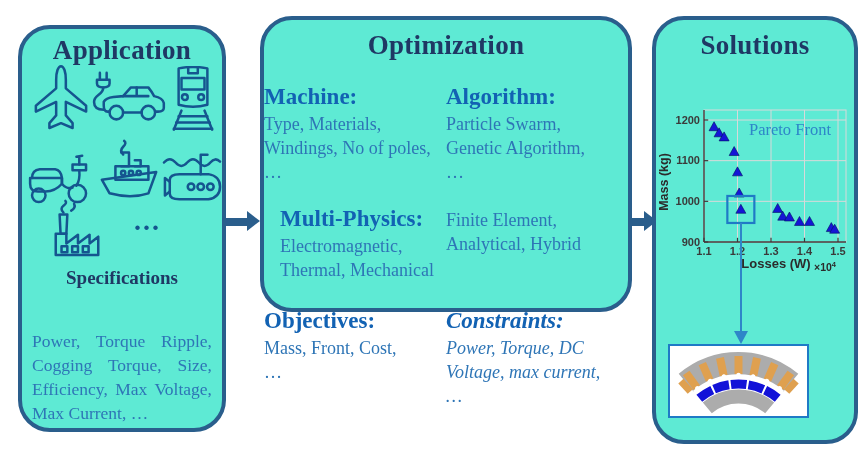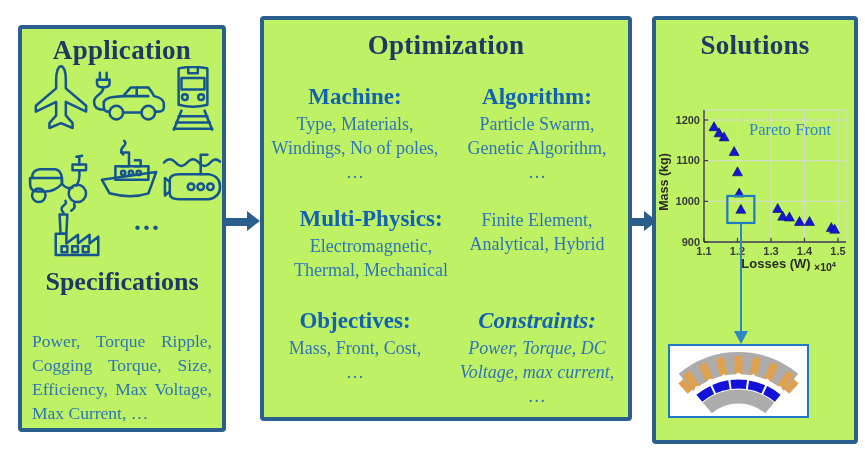--- a/index.html
+++ b/index.html
@@ -1,48 +1,48 @@
 <!DOCTYPE html>
 <html><head>
 <meta charset="utf-8">
 <style>
   html,body{margin:0;padding:0;}
   body{
     width:865px;height:453px;position:relative;background:#ffffff;
     font-family:"Liberation Serif",serif;overflow:hidden;
   }
   .panel{
-    position:absolute;background:#bef264;border:4px solid #2A5E8C;border-radius:4px;
+    position:absolute;background:#5eead4;border:4px solid #2A5E8C;border-radius:32px;
     box-sizing:border-box;
   }
   #panel-application{left:18px;top:25px;width:208px;height:407px;}
-  #panel-optimization{left:260px;top:16px;width:372px;height:405px;}
+  #panel-optimization{left:260px;top:16px;width:372px;height:296px;}
   #panel-solutions{left:652px;top:16px;width:206px;height:428px;}
   .panel-title{
     text-align:center;font-weight:bold;font-size:27px;color:#1F3864;
     margin-top:6px;letter-spacing:.3px;
   }
   .icon{position:absolute;}
   .icon svg{width:100%;height:100%;display:block;}
   .icon path,.icon circle,.icon rect,.icon line,.icon polyline{
     fill:none;stroke:#15558F;stroke-width:2.6;stroke-linecap:round;stroke-linejoin:round;
   }
   #app-ellipsis{
     position:absolute;left:112px;top:176px;font-weight:bold;font-size:28px;color:#15558F;
     letter-spacing:2px;
   }
   #spec-heading{
     position:absolute;top:238px;left:0;right:0;text-align:center;
-    font-weight:bold;font-size:26px;color:#1F3864;
+    font-weight:bold;font-size:19px;color:#1F3864;
   }
   #spec-body{
     position:absolute;top:300px;left:10px;right:10px;
     font-size:17.5px;line-height:1.38;color:#2E75B6;text-align:justify;
   }
-  .cell{position:absolute;width:182px;text-align:center;}
+  .cell{position:absolute;width:182px;}
   .cell-heading{font-weight:bold;font-size:23px;color:#1262B3;}
   .cell-body{
     margin-top:3px;font-size:18px;line-height:1.32;color:#2E75B6;white-space:pre-line;
   }
   #cell-machine{left:0;top:64px;}      #cell-algorithm{left:182px;top:64px;}
   #cell-multiphysics{left:0;top:186px;margin-left:16px;}#cell-models{left:182px;top:186px;}
   #cell-objectives{left:0;top:288px;}  #cell-constraints{left:182px;top:288px;font-style:italic;}
   .flow-arrow-shaft{position:absolute;background:#2A5E8C;}
   .flow-arrow-head{
     position:absolute;width:0;height:0;

